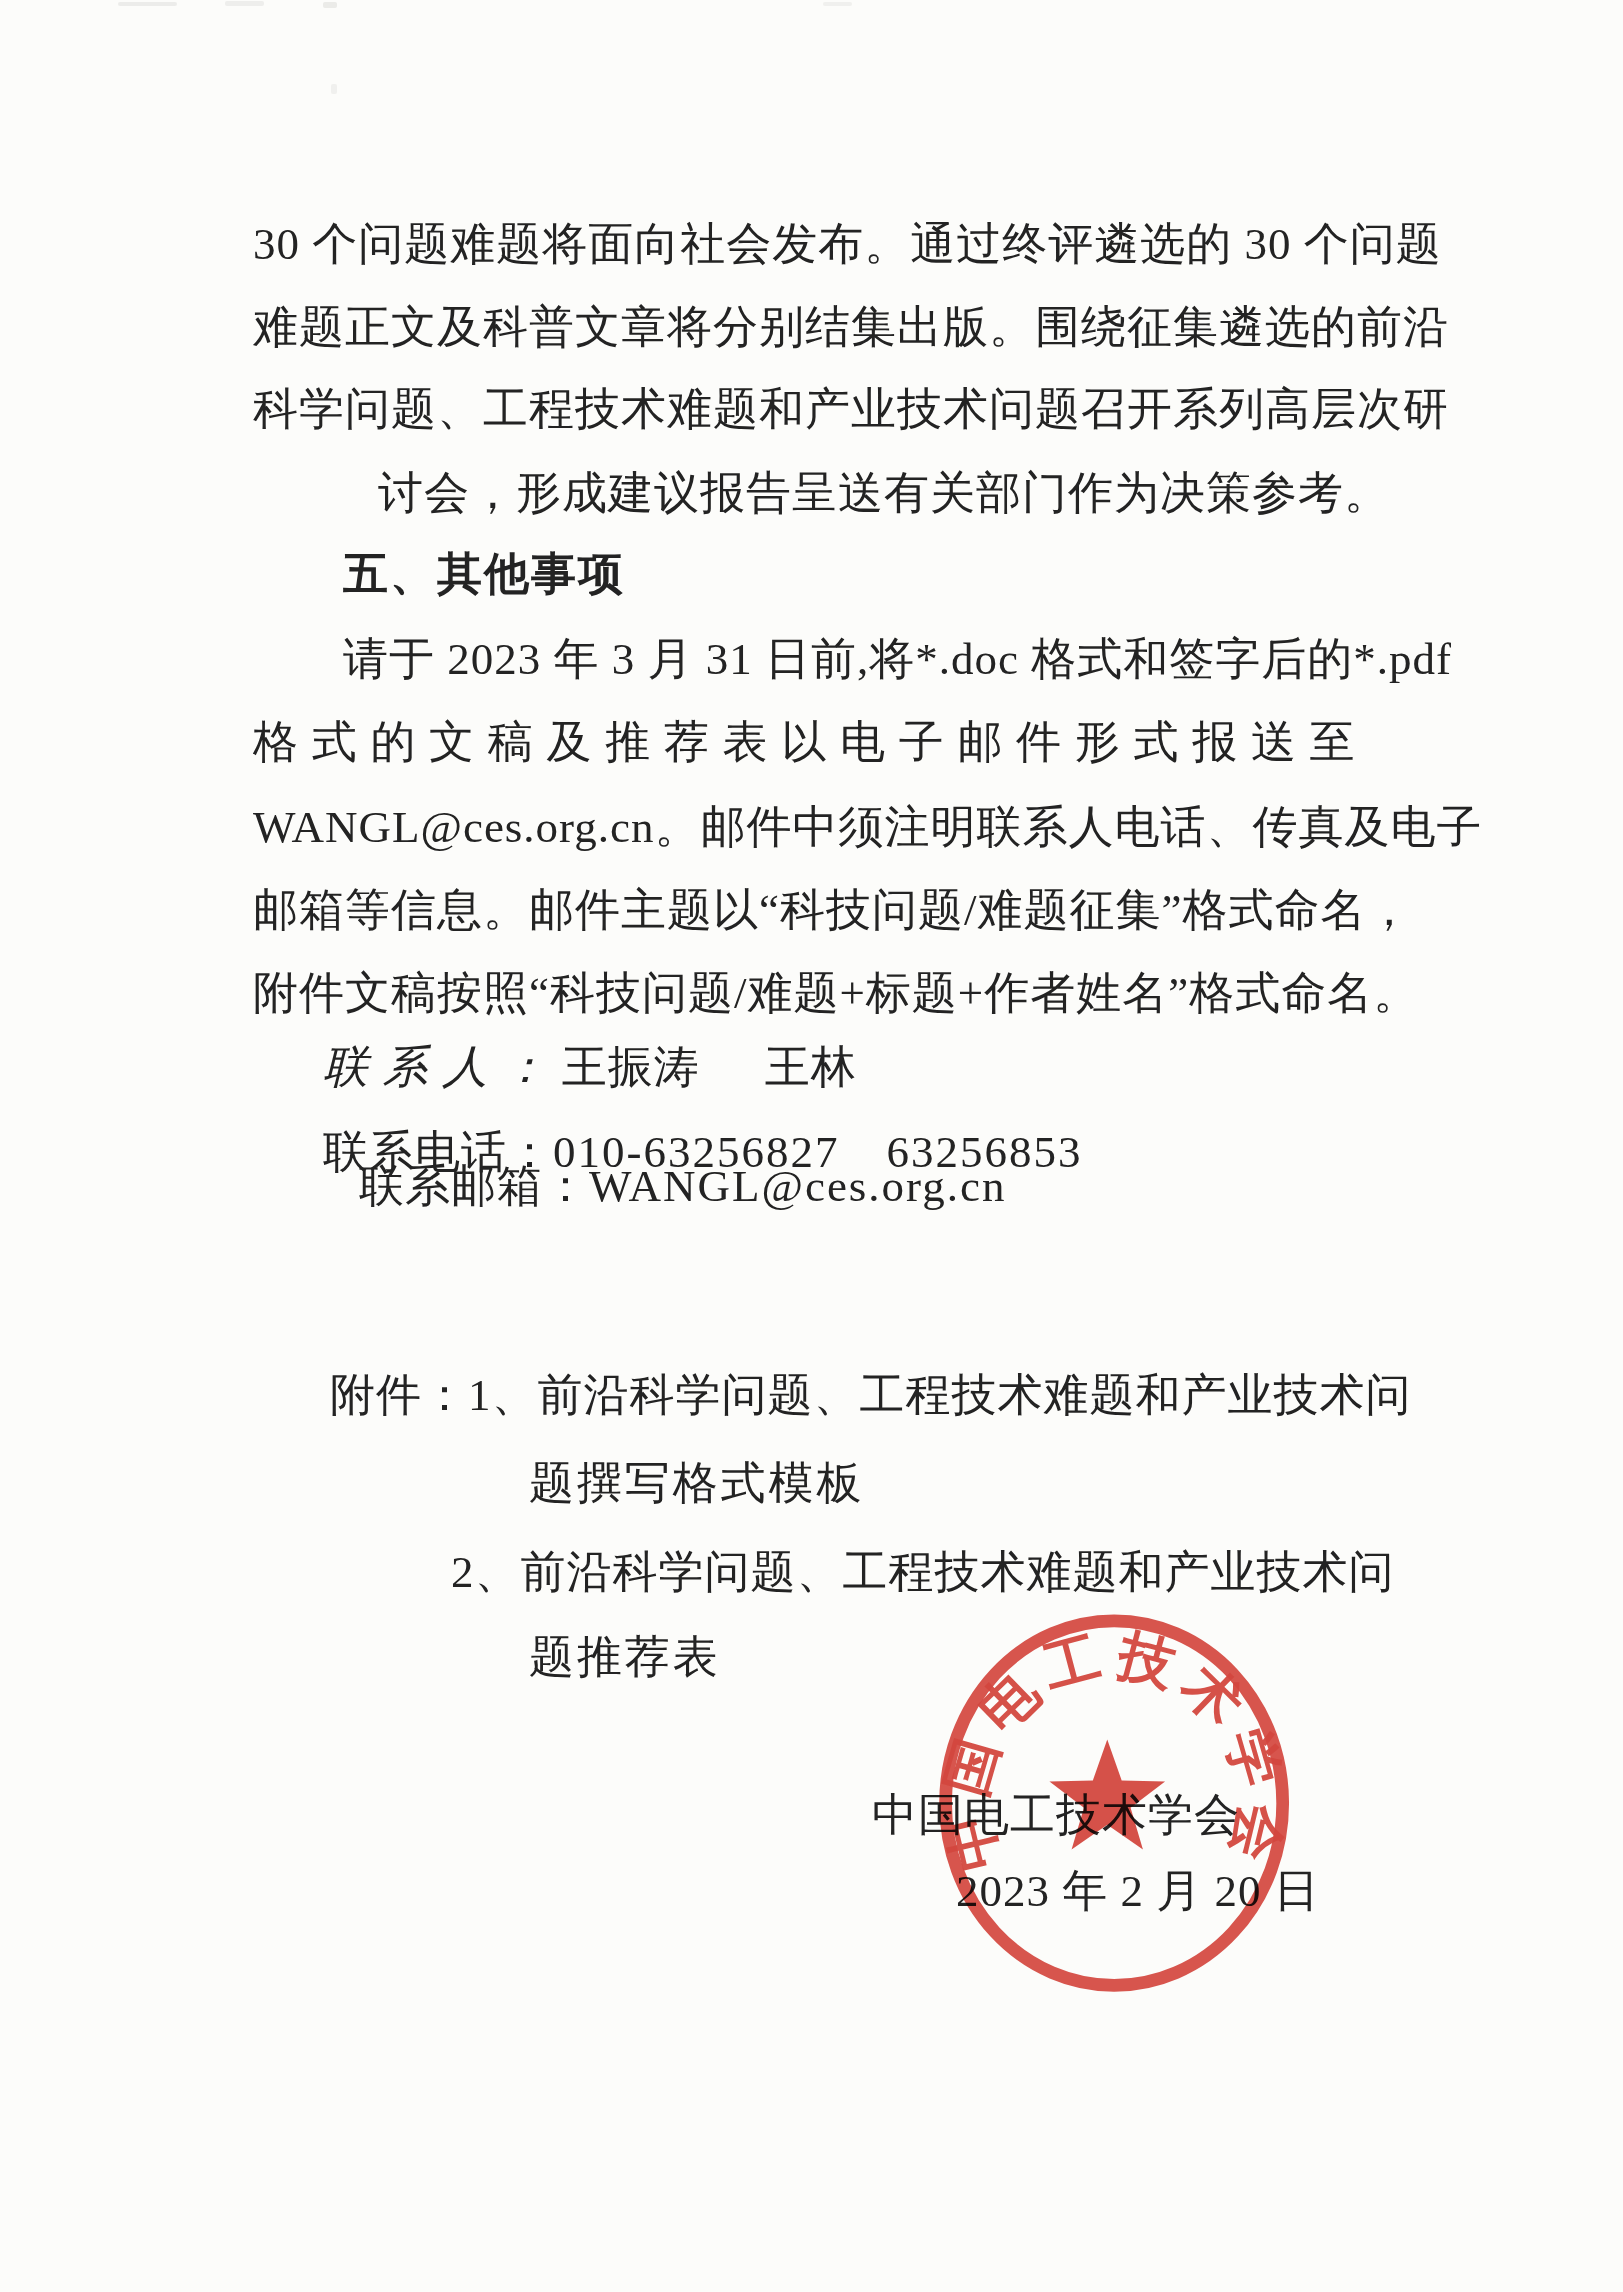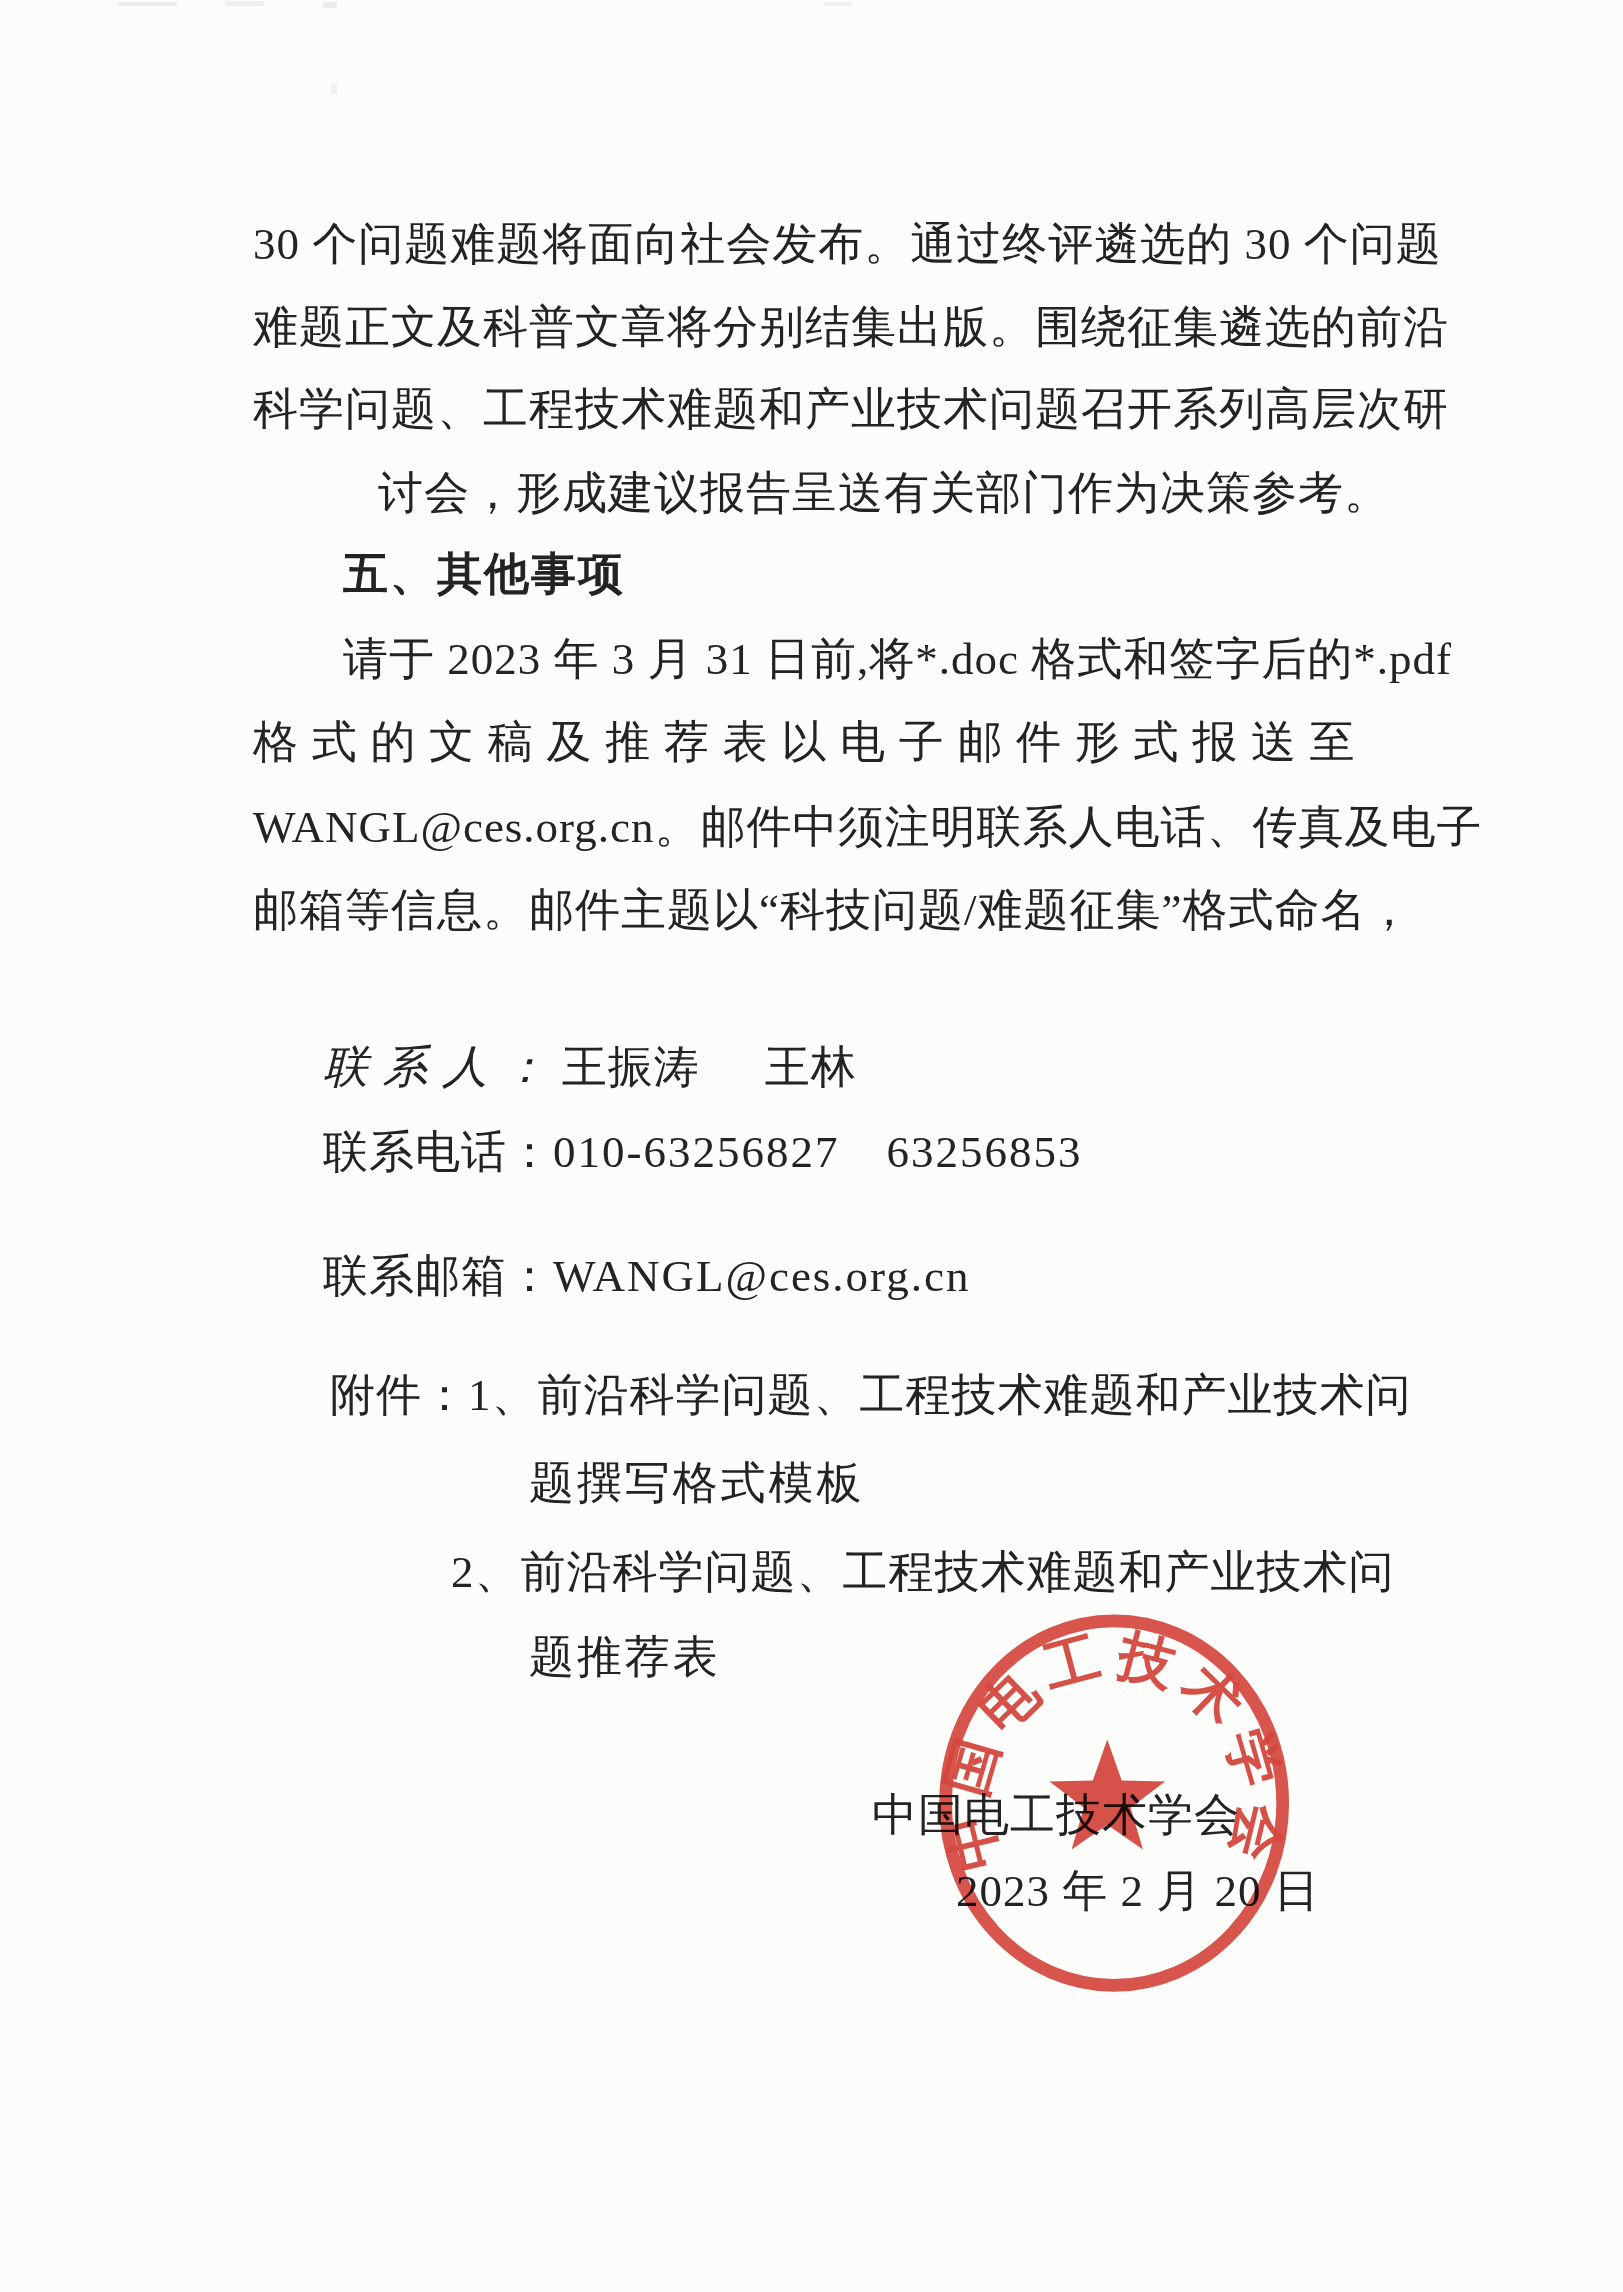--- a/index.html
+++ b/index.html
@@ -57,28 +57,29 @@
   <div class="line body-line" style="top:301px;">难题正文及科普文章将分别结集出版。围绕征集遴选的前沿</div>
   <div class="line body-line" style="top:383px;">科学问题、工程技术难题和产业技术问题召开系列高层次研</div>
   <div class="line body-line" style="top:467px;text-align:right;">讨会，形成建议报告呈送有关部门作为决策参考。</div>
 
   <div class="line indent heading" style="top:548px;">五、其他事项</div>
 
   <div class="line indent" style="top:633px;">请于 2023 年 3 月 31 日前,将*.doc 格式和签字后的*.pdf</div>
   <div class="line body-line spread" style="top:716px;">格式的文稿及推荐表以电子邮件形式报送至</div>
   <div class="line body-line" style="top:801px;">WANGL@ces.org.cn。邮件中须注明联系人电话、传真及电子</div>
   <div class="line body-line" style="top:884px;">邮箱等信息。邮件主题以“科技问题/难题征集”格式命名，</div>
+  <div class="line body-line" style="top:967px;">附件文稿按照“科技问题/难题+标题+作者姓名”格式命名。</div>
 
   <div class="line contact" style="top:1041px;">
     <span class="label-spread">联系人：</span><span>王振涛</span><span class="name2">王林</span>
   </div>
   <div class="line contact" style="top:1126px;">
     <span>联系电话：</span><span class="mono-ish">010-63256827　63256853</span>
   </div>
-  <div class="line contact" style="top:1250px;">
+  <div class="line contact" style="top:1160px;margin-left:36px;">
     <span>联系邮箱：</span><span class="mono-ish">WANGL@ces.org.cn</span>
   </div>
 
   <div class="line" style="left:330px;top:1369px;">
     <span>附件：</span><span>1、</span><span>前沿科学问题、工程技术难题和产业技术问</span>
   </div>
   <div class="line" style="left:529px;top:1457px;letter-spacing:2.9px;">题撰写格式模板</div>
   <div class="line" style="left:451px;top:1546px;">
     <span>2、</span><span>前沿科学问题、工程技术难题和产业技术问</span>
   </div>

